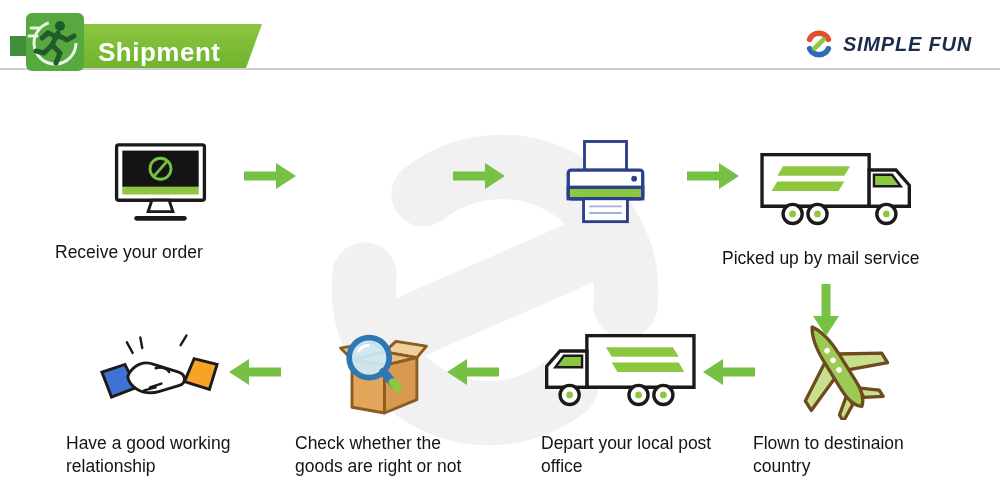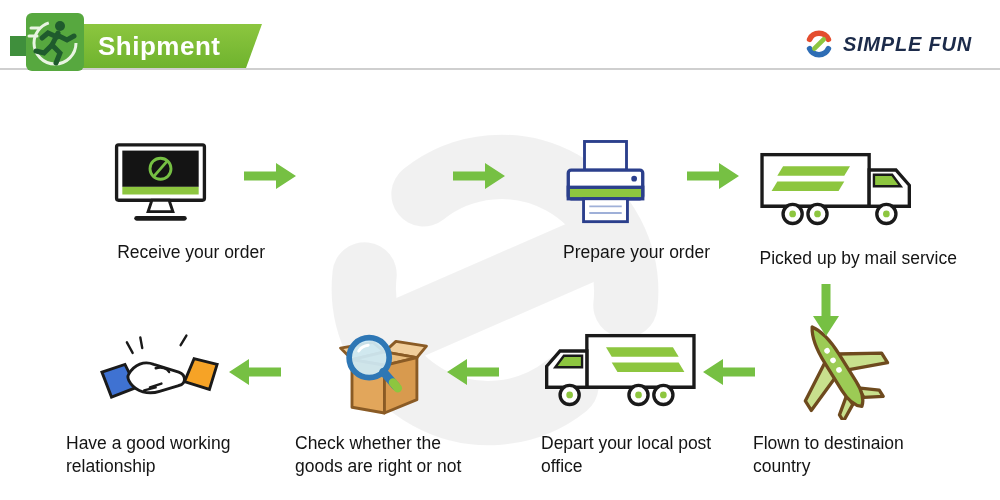--- a/index.html
+++ b/index.html
@@ -7,34 +7,34 @@
     position:relative;width:1000px;height:500px;background:#ffffff;
     font-family:"Liberation Sans",sans-serif;overflow:hidden;
   }
   
   .hdr-sq-small{position:absolute;left:10px;top:36px;width:20px;height:20px;background:#3f8f3c;}
   .hdr-runner{position:absolute;left:26px;top:13px;width:58px;height:58px;z-index:3;}
   .ribbon{
     position:absolute;left:78px;top:24px;width:184px;height:44px;z-index:2;
     background:linear-gradient(180deg,#8cc63f,#6fb32e);
     clip-path:polygon(0 0,100% 0,calc(100% - 16px) 100%,0 100%);
-    display:flex;align-items:center;padding-left:20px;box-sizing:border-box;
+    display:flex;align-items:flex-end;padding-left:20px;box-sizing:border-box;
   }
   .ribbon span{color:#fff;font-size:26px;font-weight:bold;letter-spacing:.5px;}
   .hdr-line{position:absolute;left:0;top:68px;width:1000px;height:2px;background:#cfcfcf;}
   .brand{position:absolute;right:28px;top:29px;display:flex;align-items:center;gap:9px;z-index:2;font-style:italic;}
   .brand span{color:#1c2b4a;font-size:20px;font-weight:bold;letter-spacing:.8px;}
   
   .watermark{position:absolute;left:300px;top:95px;opacity:.05;z-index:0;}
   
   .step{position:absolute;display:flex;flex-direction:column;align-items:center;z-index:1;}
   .icon-box{height:104px;display:flex;align-items:flex-end;justify-content:center;}
   .step-label{
     margin-top:12px;font-size:17.5px;color:#141414;line-height:1.33;
-    text-align:right;width:100%;box-sizing:border-box;
+    text-align:left;width:100%;box-sizing:border-box;
   }
   .row2 .step-label{text-align:left;}
   .arrow{position:absolute;z-index:1;}
   .mirror{transform:scaleX(-1);}
 </style>
 </head>
 <body>
 
 <div class="canvas">
 
@@ -104,21 +104,20 @@
       <svg width="105" height="92" viewBox="0 0 110 95">
         <rect x="33" y="4" width="44" height="30" fill="#fff" stroke="#2b3f8c" stroke-width="3"></rect>
         <rect x="16" y="34" width="78" height="30" rx="3" fill="#fff" stroke="#2b3f8c" stroke-width="3.5"></rect>
         <rect x="16" y="52" width="78" height="12" fill="#8dc63f" stroke="#2b3f8c" stroke-width="3.5"></rect>
         <circle cx="85" cy="43" r="3" fill="#2b3f8c"></circle>
         <rect x="32" y="64" width="46" height="24" fill="#fff" stroke="#2b3f8c" stroke-width="3"></rect>
         <line x1="38" y1="72" x2="72" y2="72" stroke="#9fb0d8" stroke-width="2"></line>
         <line x1="38" y1="79" x2="72" y2="79" stroke="#9fb0d8" stroke-width="2"></line>
       </svg>
     </div>
-    <div class="step-label">Prepare your order</div>
   </div>
 
   <div class="step" style="left:722px;top:131px;width:235px;">
     <div class="icon-box">
       <svg width="165" height="88" viewBox="0 0 170 92">
         <rect x="4" y="8" width="112" height="54" fill="#fff" stroke="#1a1a1a" stroke-width="3.5"></rect>
         <g fill="#8dc63f">
           <polygon points="26,20 96,20 90,30 20,30"></polygon>
           <polygon points="20,36 90,36 84,46 14,46"></polygon>
         </g>

